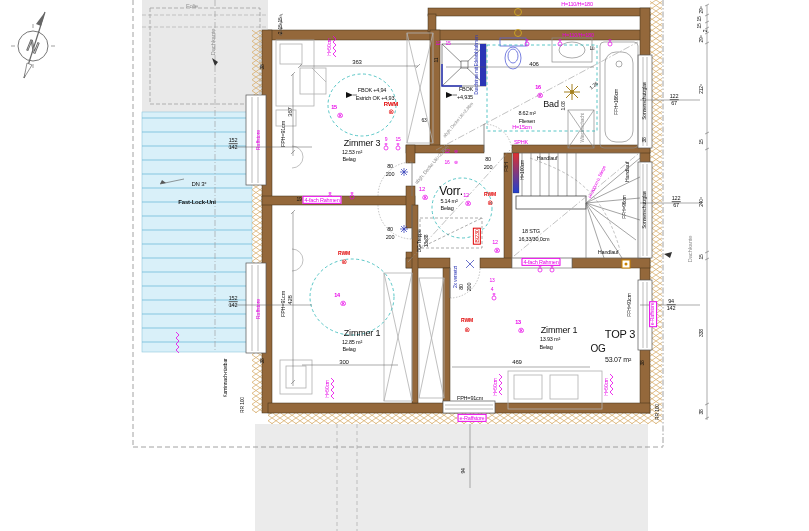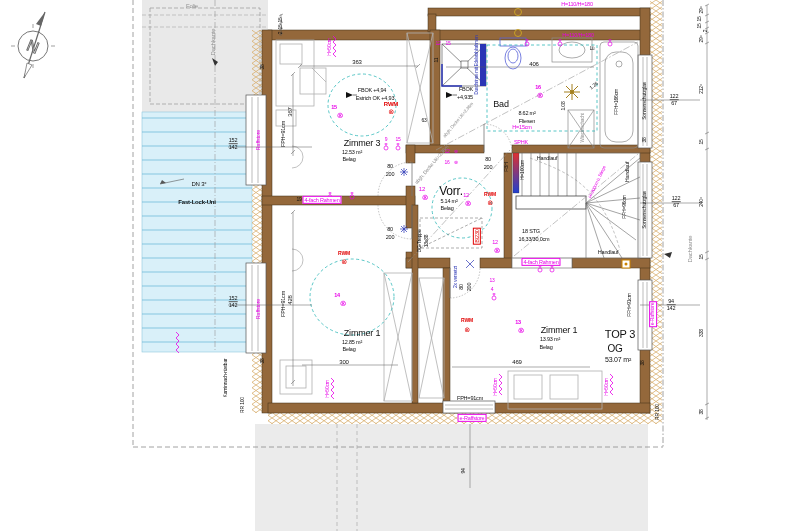--- a/index.html
+++ b/index.html
@@ -338,21 +338,21 @@
 <span class="lbl r red s55 bx" style="left:477px;top:236px">B/230</span>
 <span class="lbl r s5" style="left:420px;top:241px">DG-Treppe</span>
 <span class="lbl r s5" style="left:427px;top:241px">13x88</span>
 <span class="lbl d50 s5 gry" style="left:432px;top:165px">abgh. Decke UK=2,36m</span>
 <span class="lbl r blu s5" style="left:456px;top:277px">2x versetzt</span>
 <span class="lbl s55" style="left:488px;top:159px">80</span>
 <span class="lbl s55" style="left:488px;top:167px">200</span>
 <span class="lbl r s55" style="left:461px;top:287px">80</span>
 <span class="lbl r s55" style="left:469px;top:287px">200</span>
 
-<span class="lbl s9" style="left:501px;top:104px">Bad</span>
+<span class="lbl s9" style="left:551px;top:104px">Bad</span>
 <span class="lbl s55" style="left:527px;top:113px">8.62 m²</span>
 <span class="lbl s55" style="left:527px;top:121px">Fliesen</span>
 <span class="lbl mag s55" style="left:538px;top:87px;font-weight:bold">16</span>
 <span class="lbl mag sym" style="left:540px;top:96px">⊗</span>
 <span class="lbl s55" style="left:466px;top:89px">FBOK</span>
 <span class="lbl s55" style="left:465px;top:97px">+4,935</span>
 <span class="lbl" style="left:534px;top:64px">406</span>
 <span class="lbl r s5" style="left:564px;top:106px">1.08</span>
 <span class="lbl d40 s5" style="left:594px;top:86px">1.26</span>
 <span class="lbl mag s55" style="left:522px;top:127px">H=15cm</span>
@@ -386,21 +386,21 @@
 <span class="lbl" style="left:517px;top:362px">469</span>
 <span class="lbl r mag s5" style="left:496px;top:387px">H=50cm</span>
 <span class="lbl r mag s5" style="left:607px;top:387px">H=50cm</span>
 <span class="lbl s55" style="left:470px;top:398px">FPH=91cm</span>
 <span class="lbl mag s55 bx" style="left:472px;top:418px">e-Raffstore</span>
 <span class="lbl r s5" style="left:630px;top:305px">FFH=91cm</span>
 <span class="lbl r mag s5 bx" style="left:653px;top:314px">e-Raffstore</span>
 <span class="lbl mag s5" style="left:492px;top:281px">13</span>
 <span class="lbl mag s5" style="left:492px;top:290px">4</span>
 <span class="lbl s11" style="left:620px;top:334px">TOP 3</span>
-<span class="lbl s10" style="left:615px;top:349px">OG</span>
+<span class="lbl s10" style="left:598px;top:349px">OG</span>
 <span class="lbl s7" style="left:618px;top:360px">53.07 m²</span>
 
 <span class="lbl r s5" style="left:645px;top:101px">Sonnenschutzglas</span>
 <span class="lbl r s5" style="left:645px;top:210px">Sonnenschutzglas</span>
 <span class="lbl fr s55" style="left:674px;top:100px">
       <span>122</span>
       <span>67</span>
     </span>
 <span class="lbl fr s55" style="left:676px;top:202px">
       <span>122</span>

